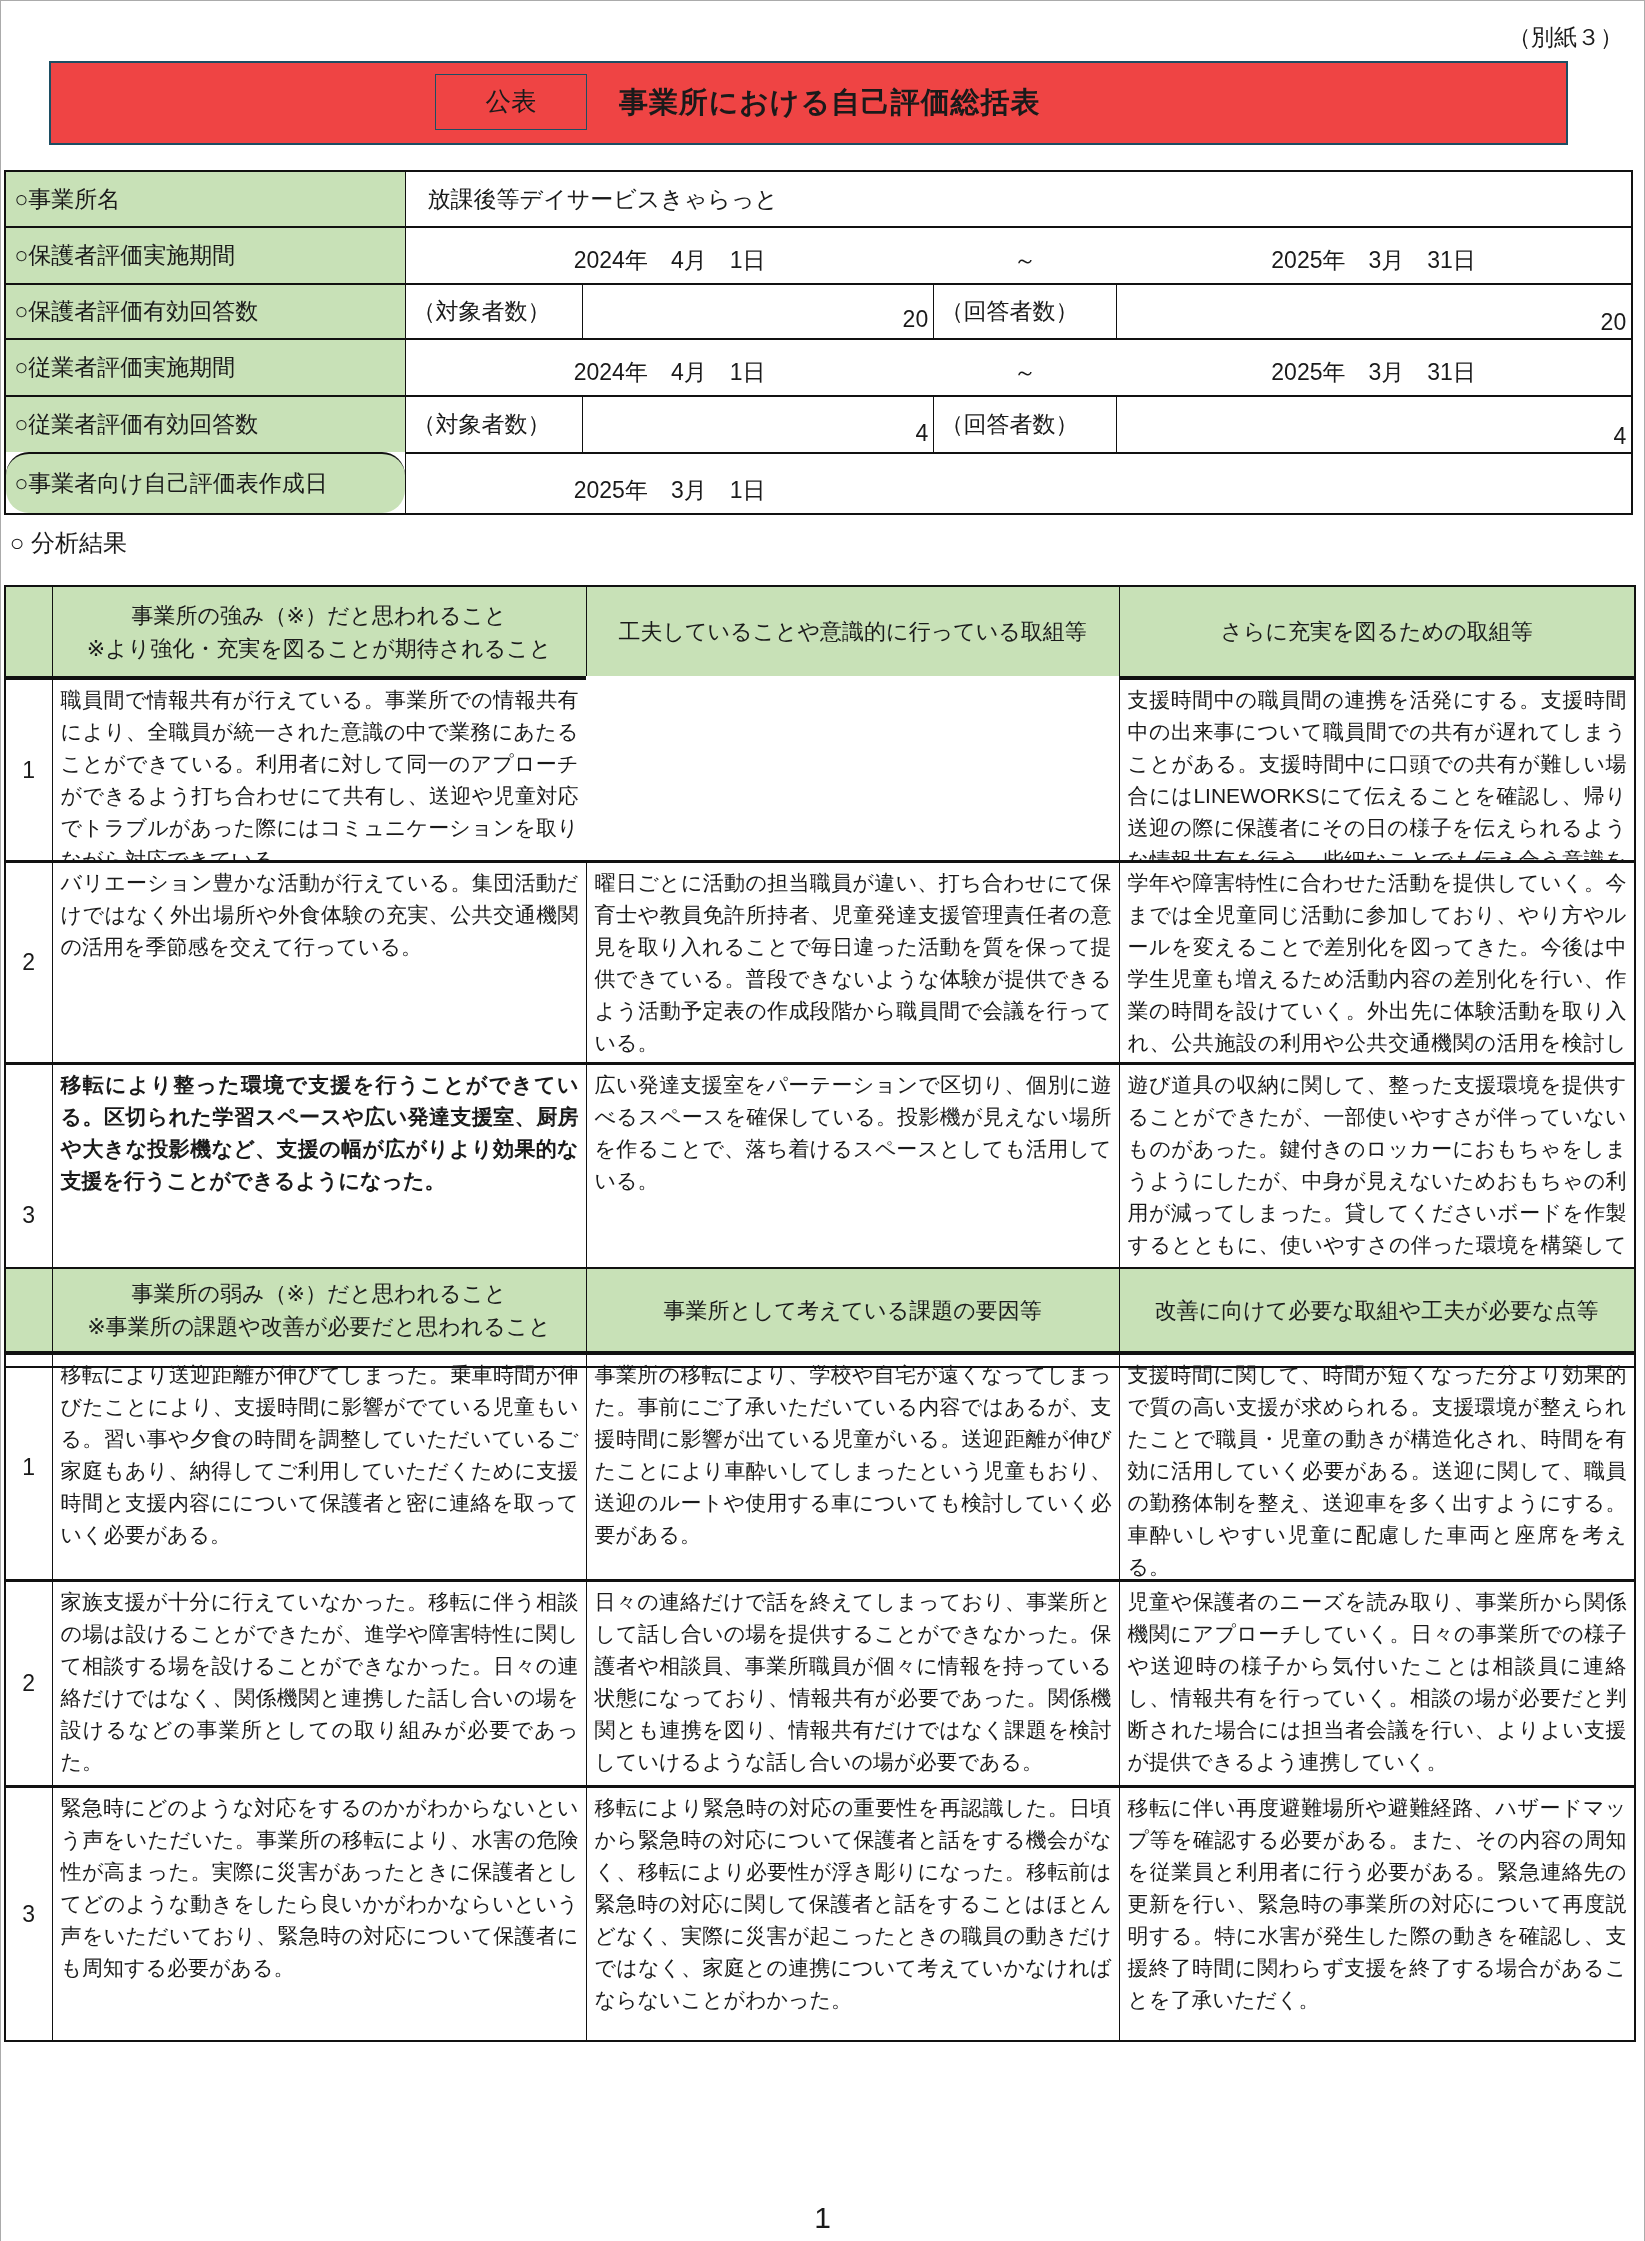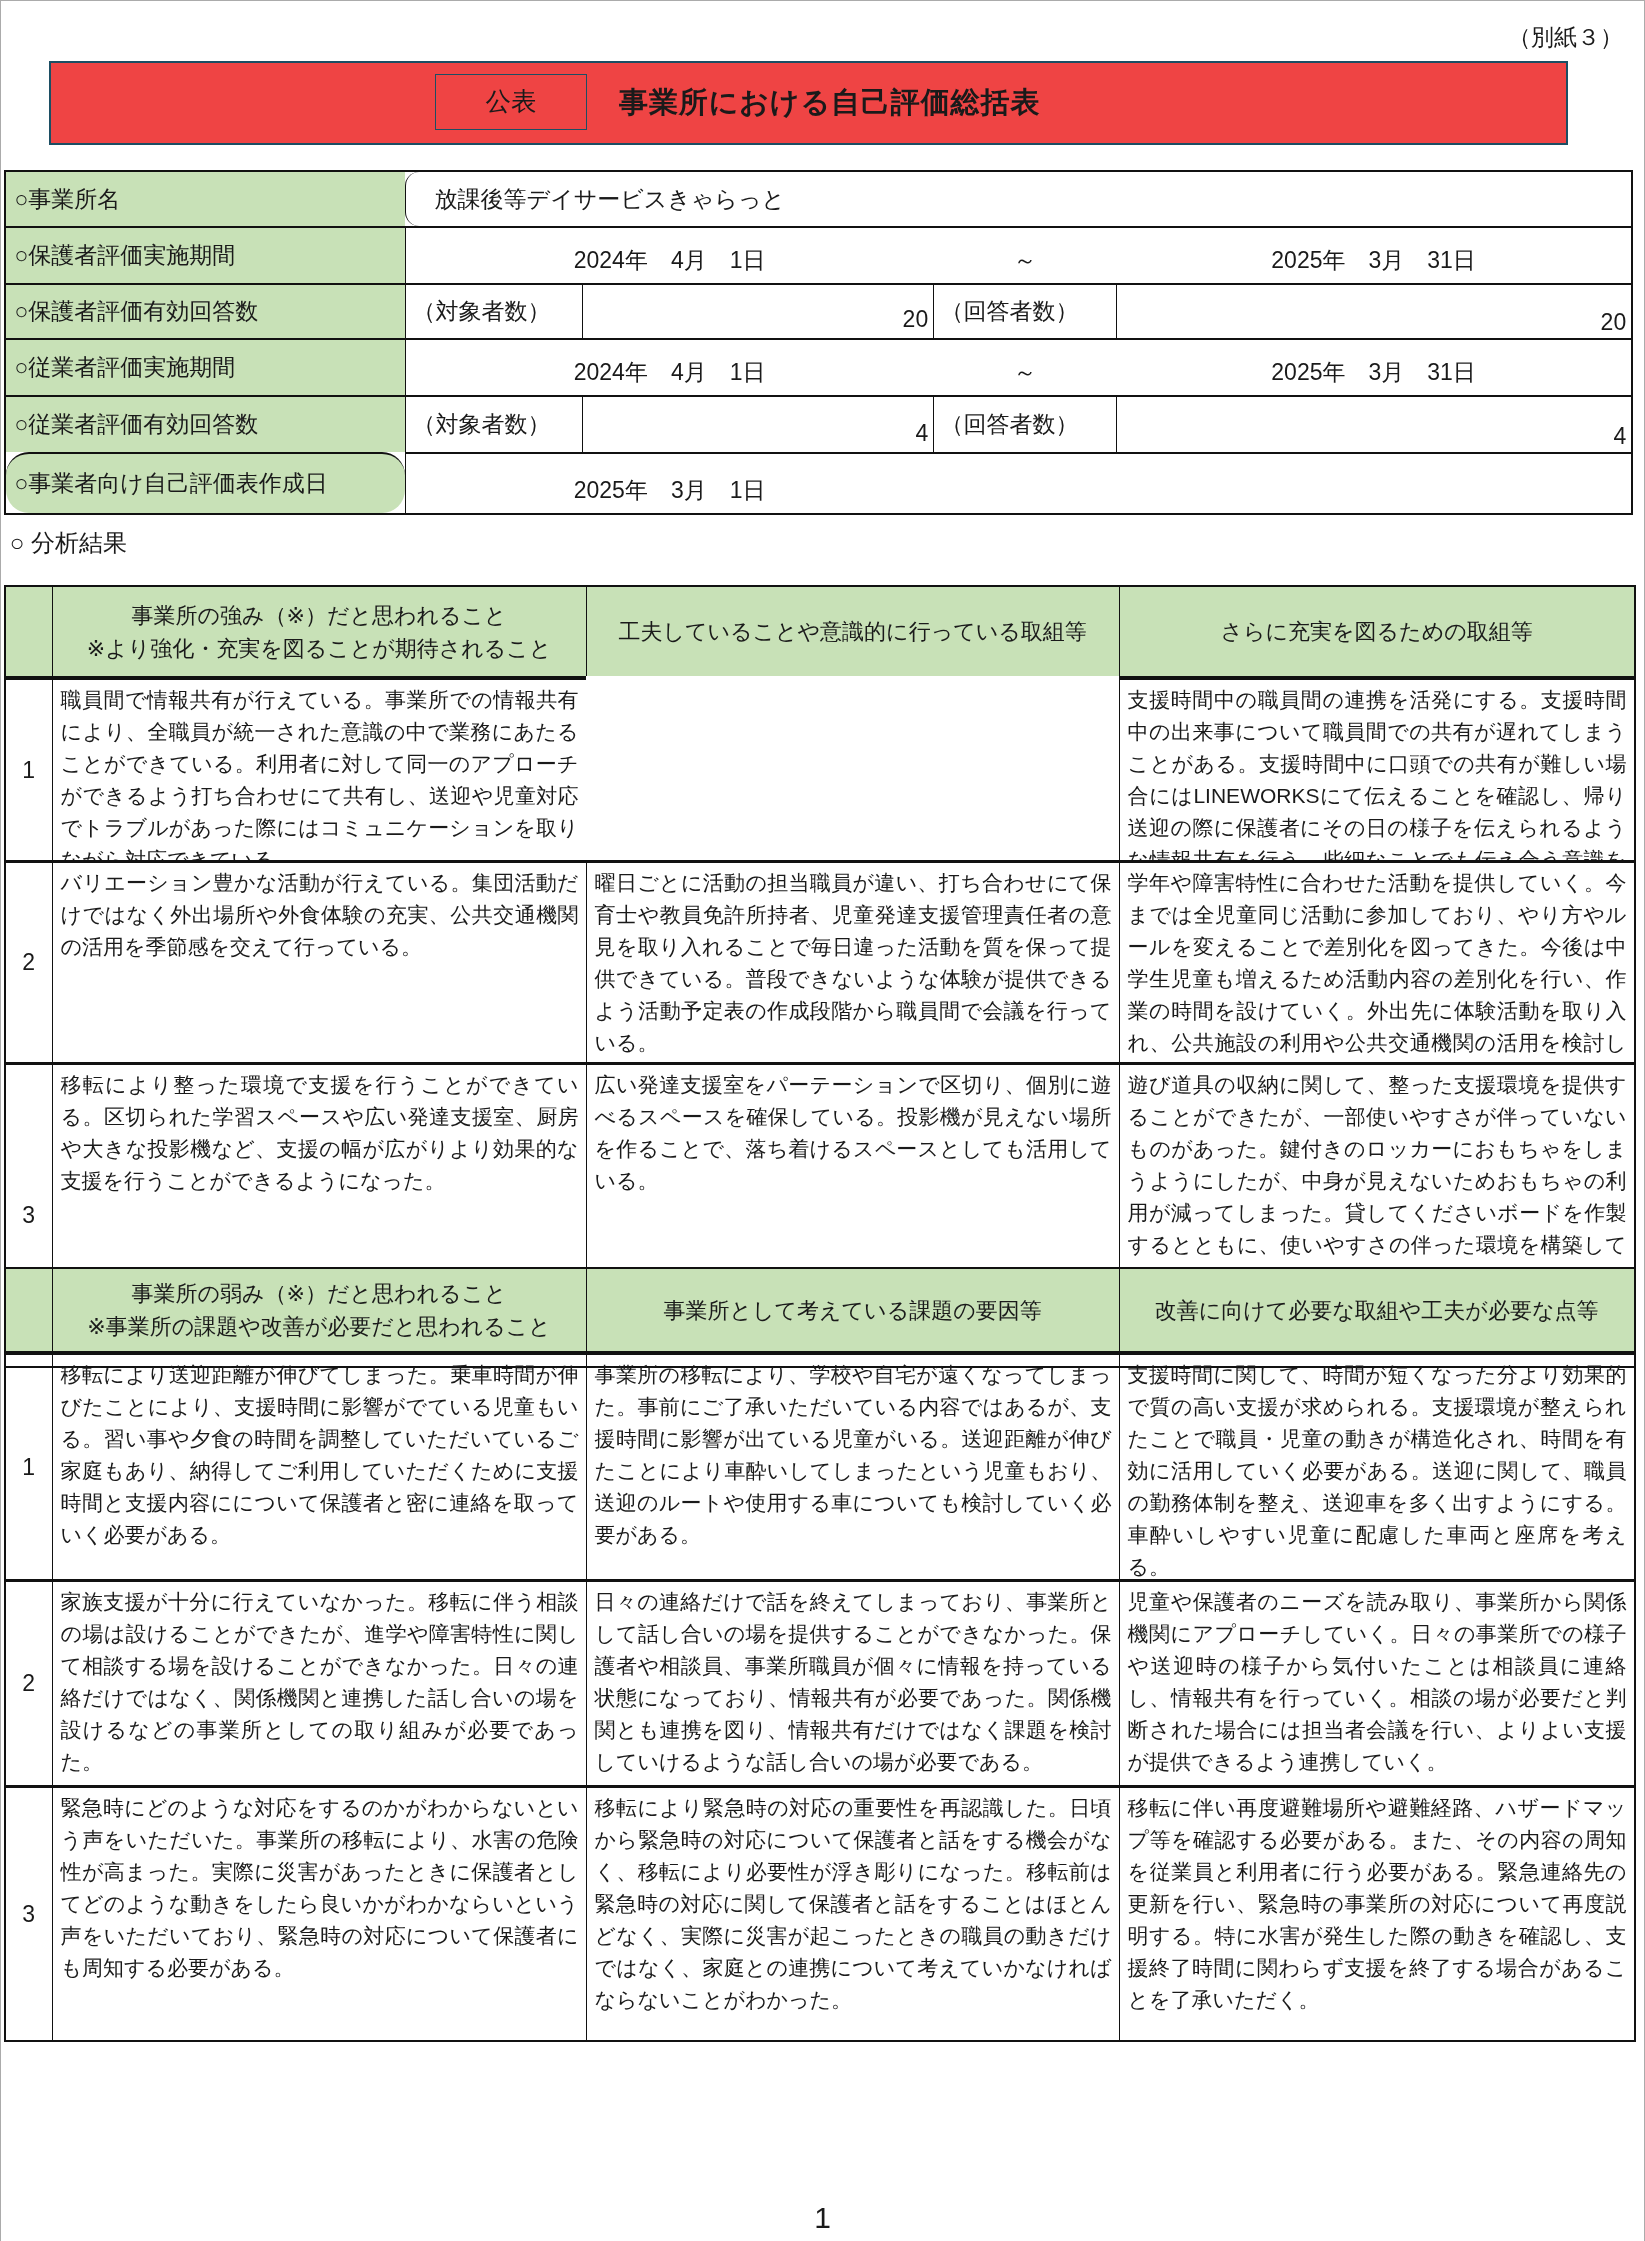--- a/index.html
+++ b/index.html
@@ -30,21 +30,21 @@
     display:grid;grid-template-columns:399px 177px 351px 183px 1fr;
     grid-template-rows:54px 57px 55px 57px 57px 1fr;font-size:23px;
   }
   .ic{box-sizing:border-box;overflow:hidden;}
   .bl{border-left:1.8px solid #111;}
   .bt{border-top:2.6px solid #111;}
   .glabel{
     background:#c8e1b7;display:flex;align-items:center;
     padding-left:8.8px;white-space:nowrap;
   }
-  .ivalue{display:flex;align-items:center;padding-left:29px;border-radius:14px;}
+  .ivalue{display:flex;align-items:center;padding-left:22px;}
   .datecell{display:flex;align-items:flex-end;padding-bottom:7px;}
   .dz1{width:528px;text-align:center;}
   .dz2{width:183px;text-align:center;}
   .dz3{flex:1;text-align:center;}
   .paren{display:flex;align-items:center;padding-left:7px;white-space:nowrap;}
   .numcell{display:flex;align-items:flex-end;justify-content:flex-end;padding:0 4.4px 5.3px 0;}
   .numcell.edge{padding-bottom:1.8px;}
   
   .analysis-label{position:absolute;left:8.8px;top:526px;font-size:24px;}
   
@@ -134,21 +134,21 @@
     <div class="ac btx rownum" style="grid-row:2;grid-column:1;">1</div>
     <div class="ac btx bl body-cell" style="grid-row:2;grid-column:2;">職員間で情報共有が行えている。事業所での情報共有により、全職員が統一された意識の中で業務にあたることができている。利用者に対して同一のアプローチができるよう打ち合わせにて共有し、送迎や児童対応でトラブルがあった際にはコミュニケーションを取りながら対応できている。</div>
     <div class="ac btx bl body-cell" style="grid-row:2;grid-column:4;">支援時間中の職員間の連携を活発にする。支援時間中の出来事について職員間での共有が遅れてしまうことがある。支援時間中に口頭での共有が難しい場合にはLINEWORKSにて伝えることを確認し、帰り送迎の際に保護者にその日の様子を伝えられるような情報共有を行う。些細なことでも伝え合う意識を統一する。</div>
 
     <div class="ac bt4 rownum" style="grid-row:3;grid-column:1;">2</div>
     <div class="ac bt4 bl body-cell" style="grid-row:3;grid-column:2;">バリエーション豊かな活動が行えている。集団活動だけではなく外出場所や外食体験の充実、公共交通機関の活用を季節感を交えて行っている。</div>
     <div class="ac bt4 bl body-cell" style="grid-row:3;grid-column:3;">曜日ごとに活動の担当職員が違い、打ち合わせにて保育士や教員免許所持者、児童発達支援管理責任者の意見を取り入れることで毎日違った活動を質を保って提供できている。普段できないような体験が提供できるよう活動予定表の作成段階から職員間で会議を行っている。</div>
     <div class="ac bt4 bl body-cell" style="grid-row:3;grid-column:4;">学年や障害特性に合わせた活動を提供していく。今までは全児童同じ活動に参加しており、やり方やルールを変えることで差別化を図ってきた。今後は中学生児童も増えるため活動内容の差別化を行い、作業の時間を設けていく。外出先に体験活動を取り入れ、公共施設の利用や公共交通機関の活用を検討していく。</div>
 
     <div class="ac bt4 rownum" style="grid-row:4;grid-column:1;">3</div>
-    <div class="ac bt4 bl body-cell" style="grid-row:4;grid-column:2;">移転により整った環境で支援を行うことができている。区切られた学習スペースや広い発達支援室、厨房や大きな投影機など、支援の幅が広がりより効果的な支援を行うことができるようになった。</div>
+    <div class="ac bt4 bl body-cell" style="grid-row:4;grid-column:2;font-weight:bold;">移転により整った環境で支援を行うことができている。区切られた学習スペースや広い発達支援室、厨房や大きな投影機など、支援の幅が広がりより効果的な支援を行うことができるようになった。</div>
     <div class="ac bt4 bl body-cell" style="grid-row:4;grid-column:3;">広い発達支援室をパーテーションで区切り、個別に遊べるスペースを確保している。投影機が見えない場所を作ることで、落ち着けるスペースとしても活用している。</div>
     <div class="ac bt4 bl body-cell" style="grid-row:4;grid-column:4;">遊び道具の収納に関して、整った支援環境を提供することができたが、一部使いやすさが伴っていないものがあった。鍵付きのロッカーにおもちゃをしまうようにしたが、中身が見えないためおもちゃの利用が減ってしまった。貸してくださいボードを作製するとともに、使いやすさの伴った環境を構築していく。</div>
   </div>
 
   <div class="atable t2">
     <div class="ac hdr" style="grid-row:1;grid-column:1;"></div>
     <div class="ac hdr bl" style="grid-row:1;grid-column:2;">
       <span>事業所の弱み（※）だと思われること</span>
       <span>※事業所の課題や改善が必要だと思われること</span>
     </div>

